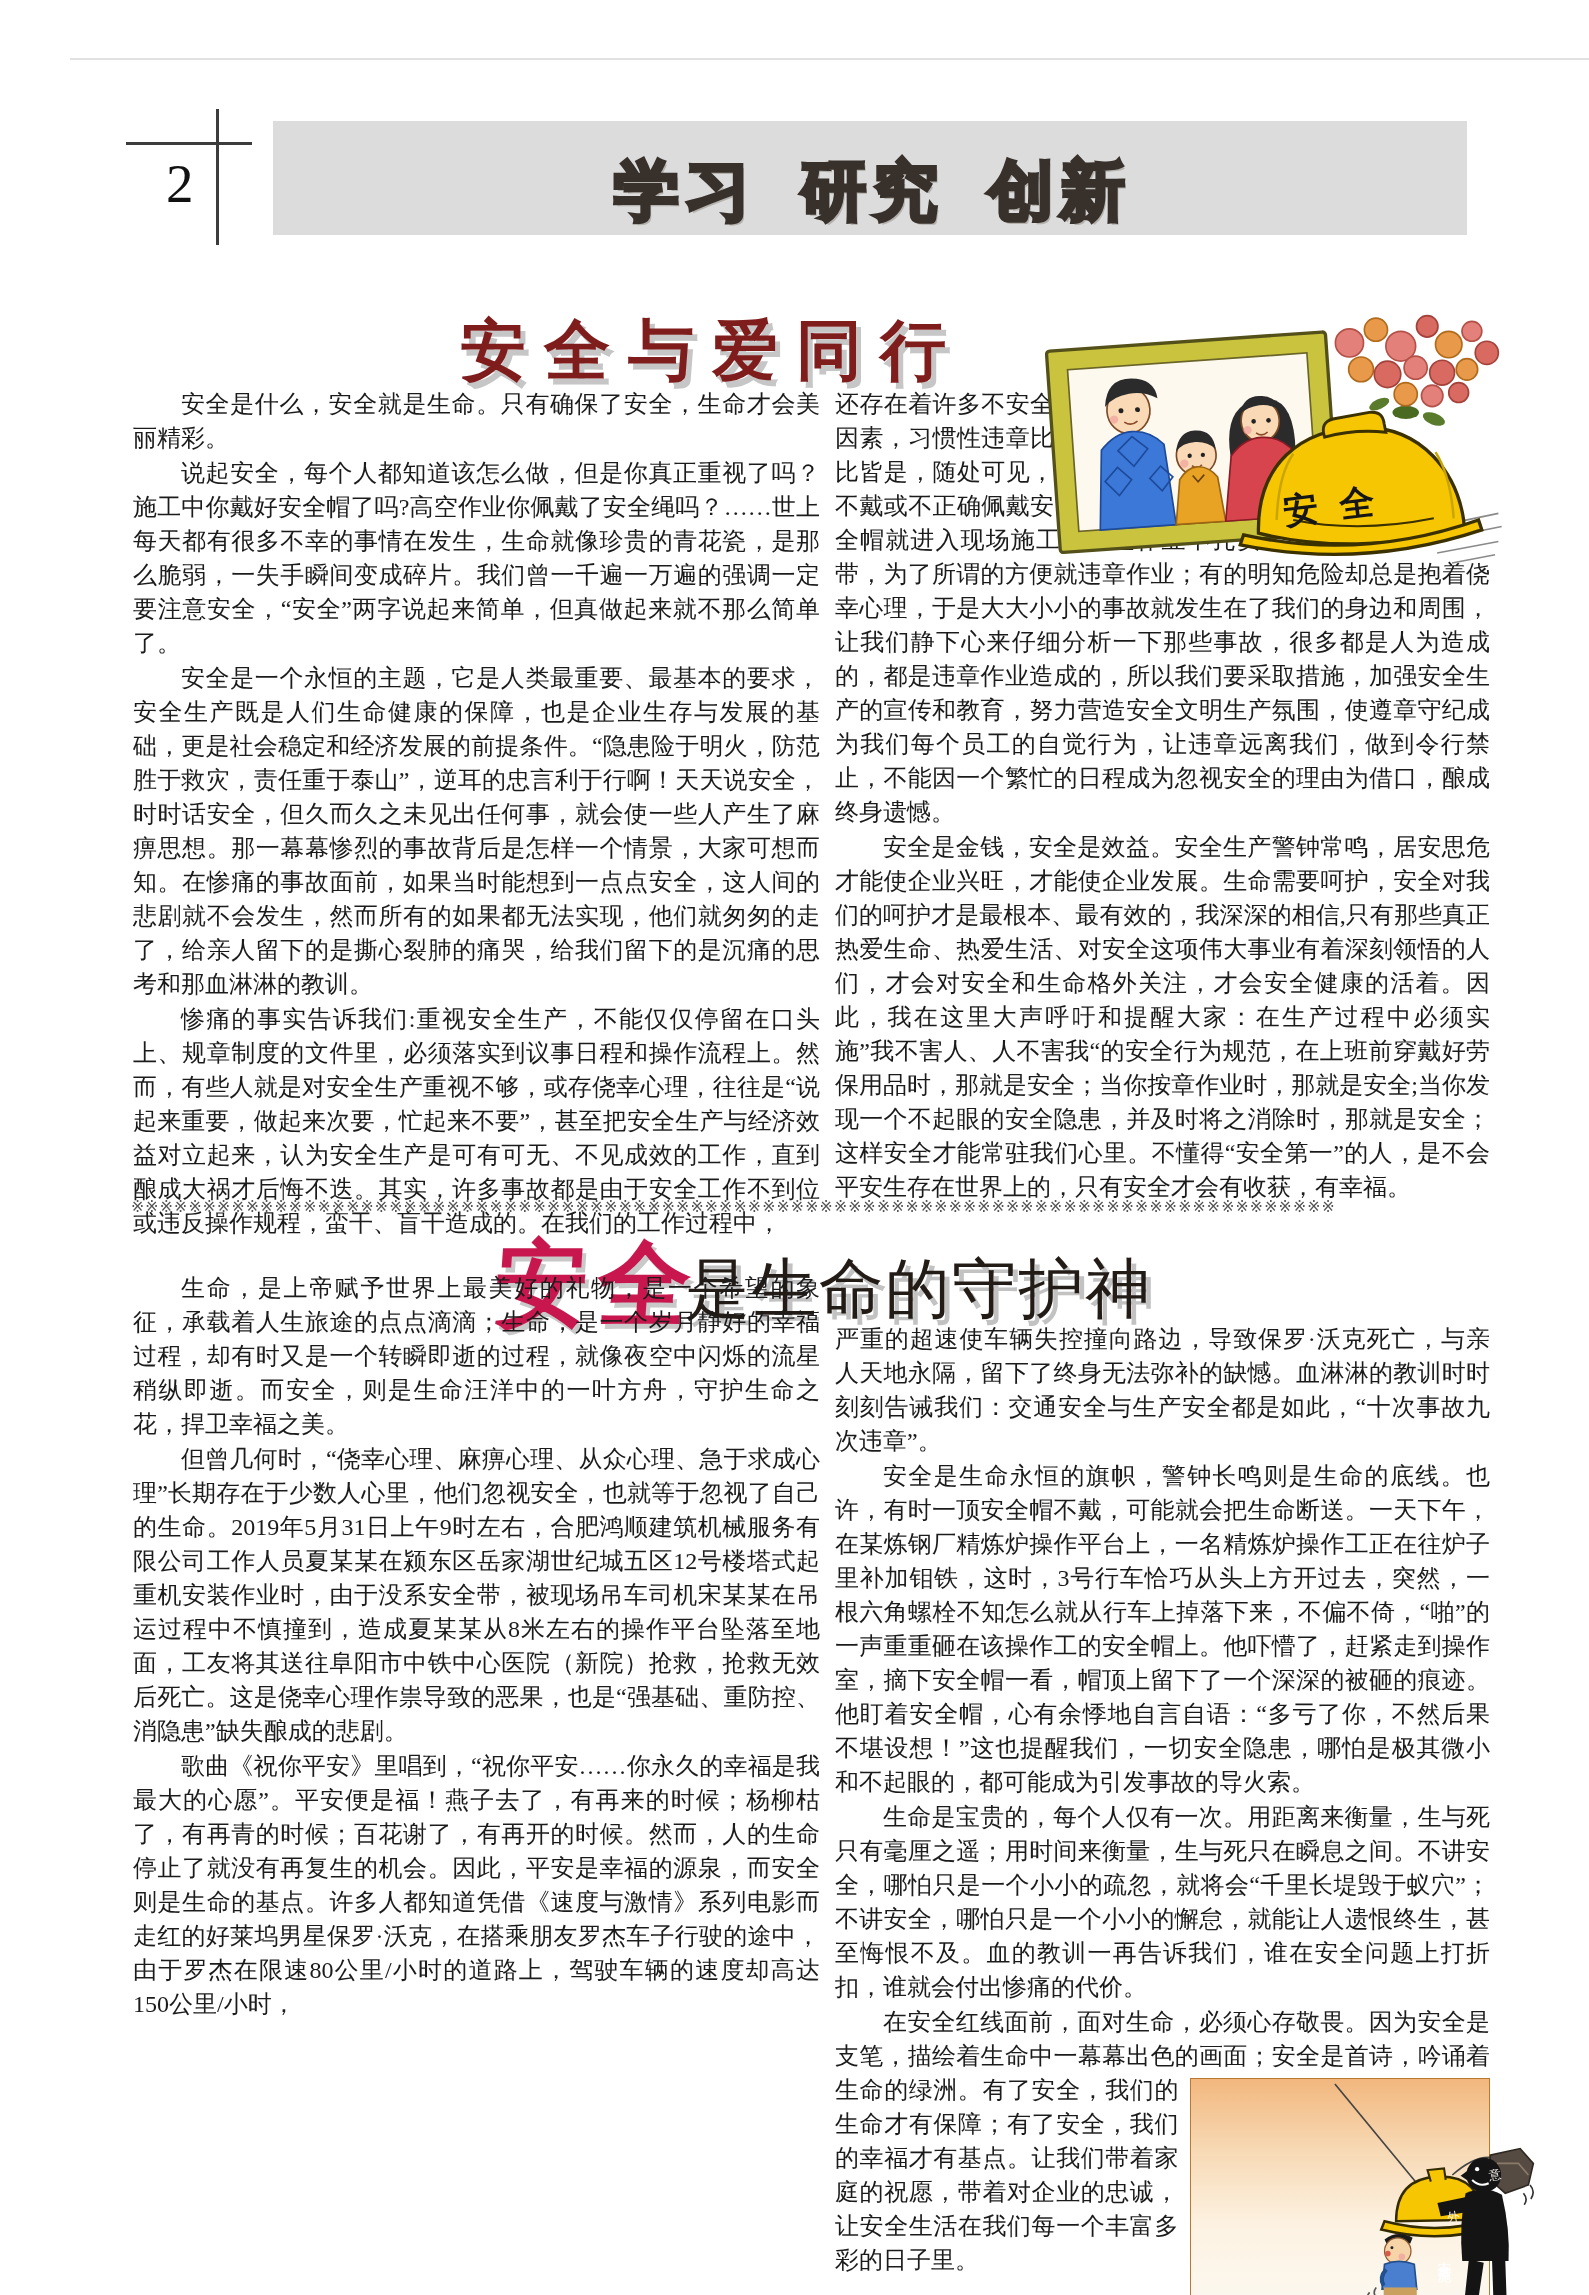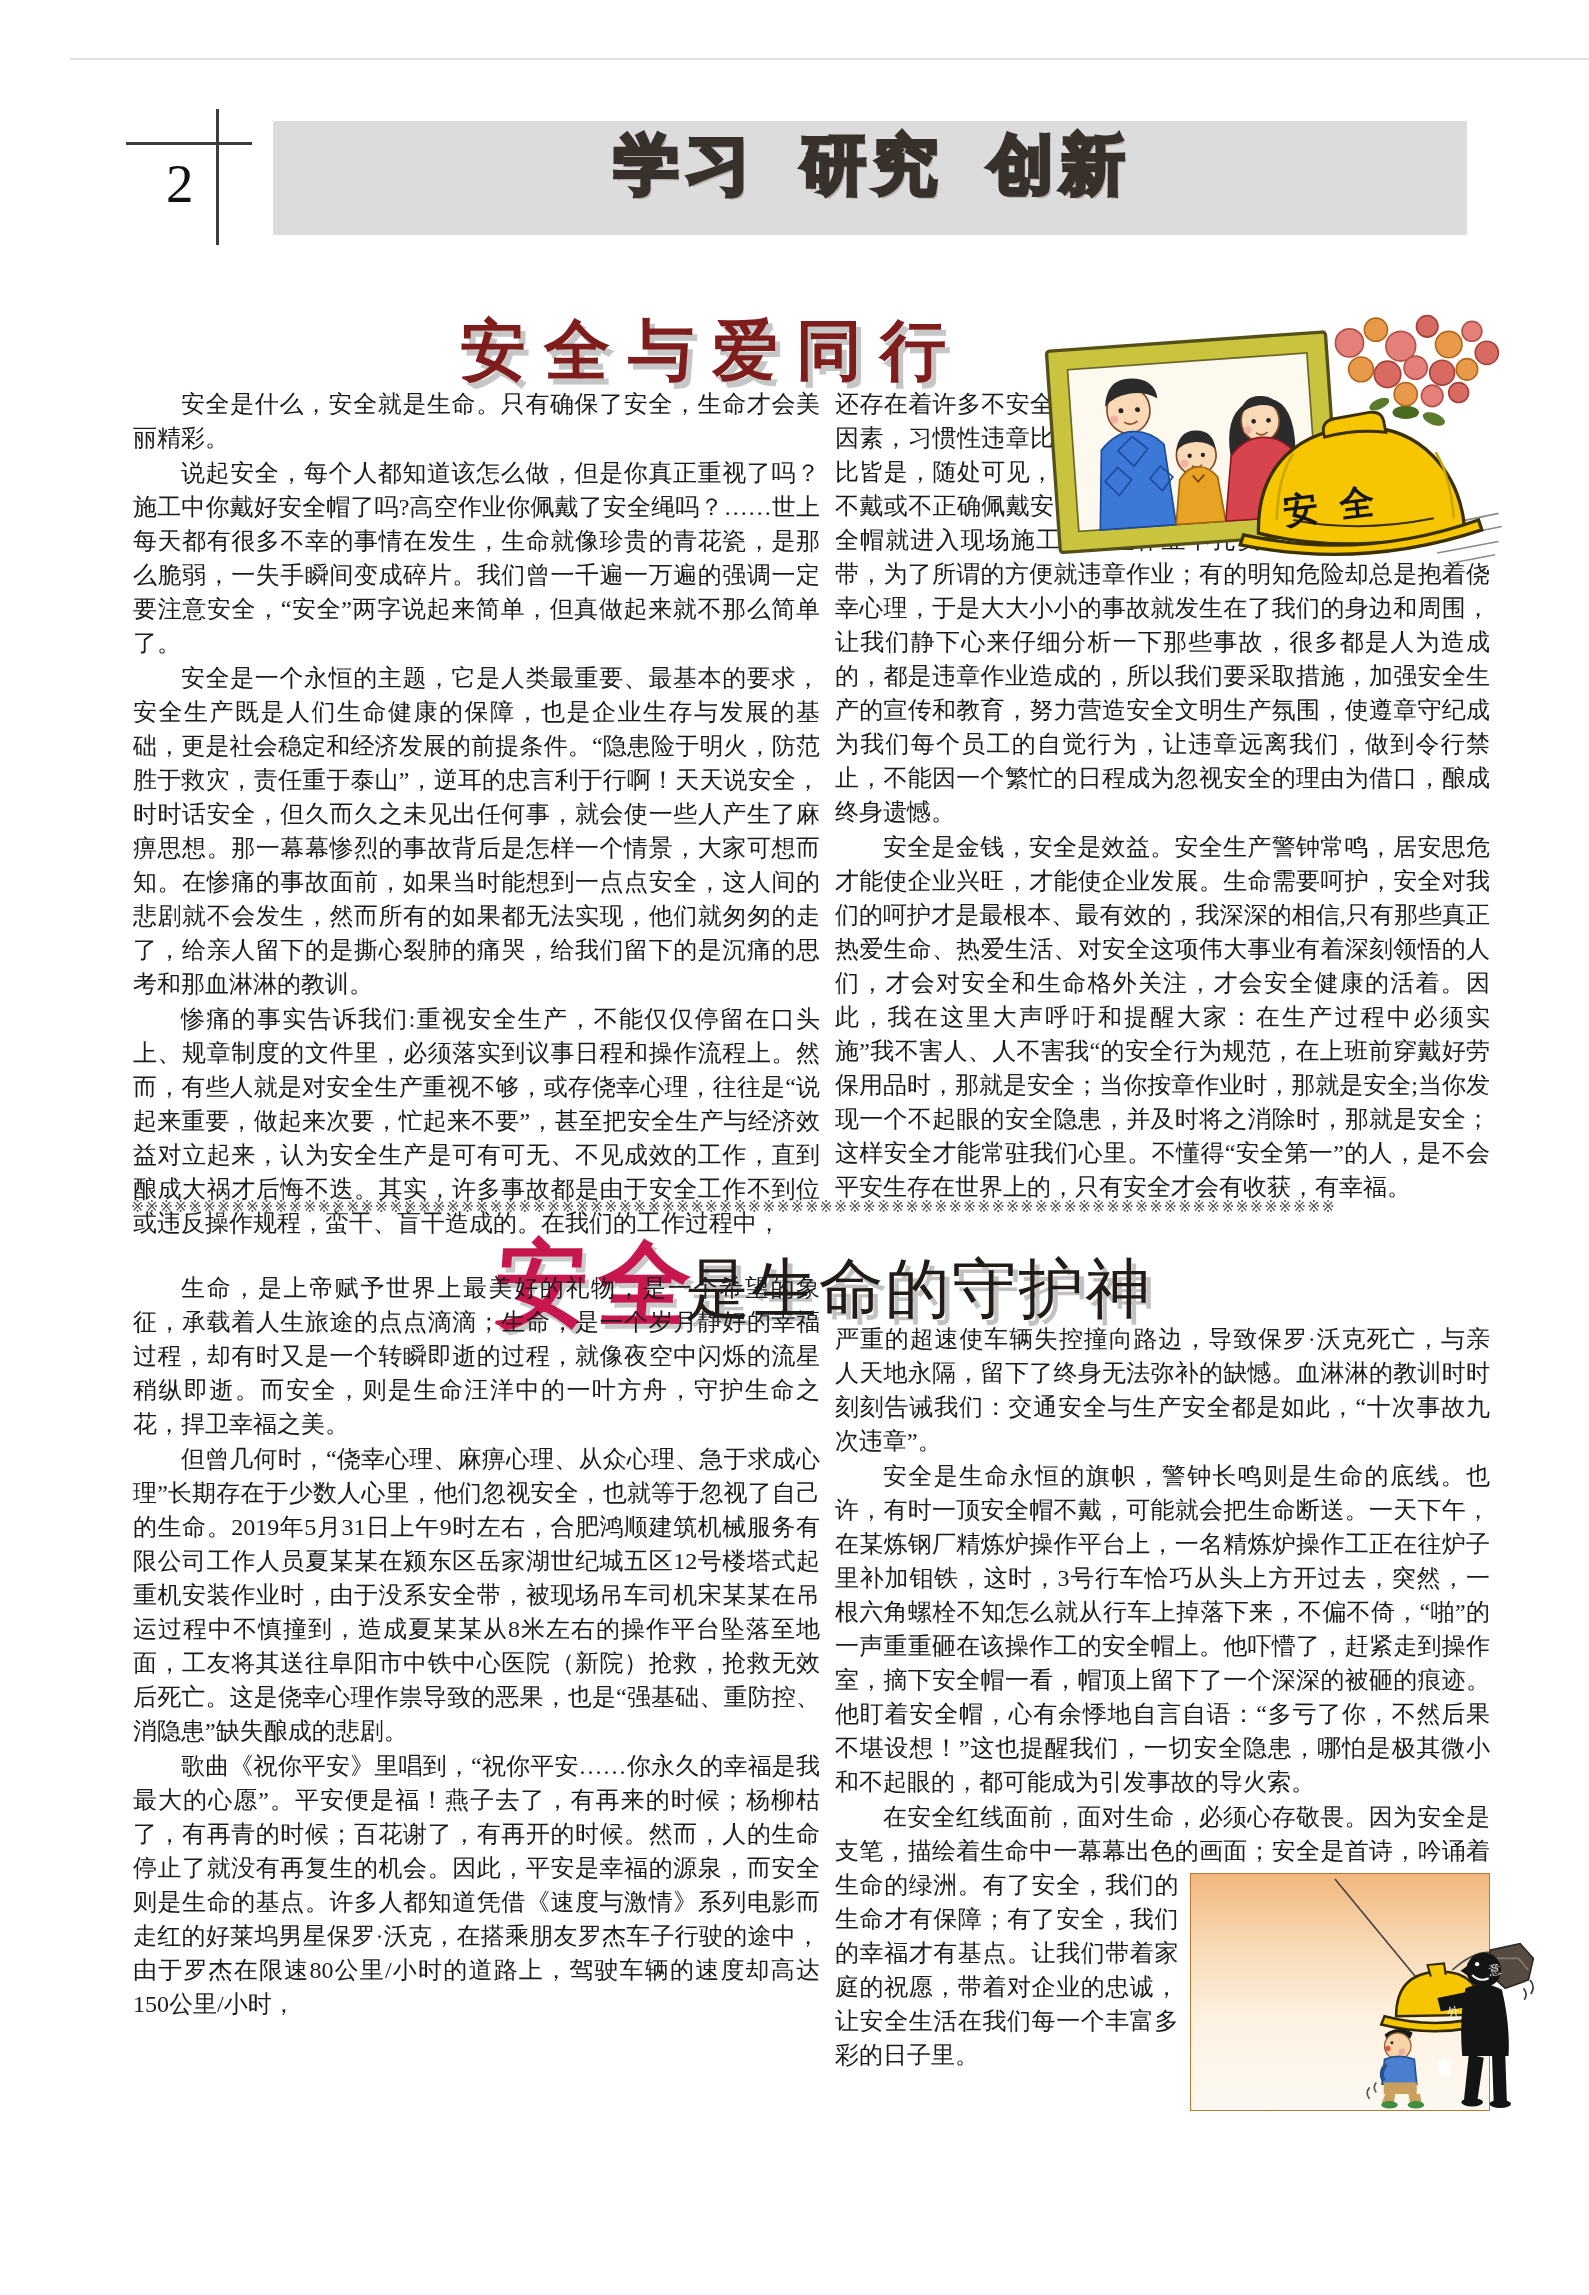--- a/index.html
+++ b/index.html
@@ -5,21 +5,21 @@
   html,body{margin:0;padding:0;background:#fff;}
   .page{position:relative;width:1589px;height:2295px;background:#ffffff;overflow:hidden;
         font-family:"Liberation Serif","DejaVu Serif",serif;color:#1b1b1b;}
   .topline{position:absolute;left:70px;top:58px;width:1520px;height:1.7px;background:#e2e2e2;}
   
   .reg-v{position:absolute;left:216px;top:109px;width:2.5px;height:136px;background:#3c3c3c;}
   .reg-h{position:absolute;left:126px;top:142px;width:126px;height:2.5px;background:#3c3c3c;}
   .page-num{position:absolute;left:166px;top:152px;font-size:55px;font-family:"Liberation Serif",serif;color:#111;}
   
   .banner{position:absolute;left:273px;top:121px;width:1194px;height:114px;background:#dcdcdc;
-          display:flex;align-items:flex-start;padding-left:341px;box-sizing:border-box;}
+          display:flex;align-items:flex-end;padding-left:341px;box-sizing:border-box;}
   .banner span{font-family:"Liberation Sans","DejaVu Sans",sans-serif;font-weight:bold;font-size:65px;
           color:#ffffff;letter-spacing:6.6px;-webkit-text-stroke:3.7px #37302b;
           text-shadow:2.5px 3.3px 0 #b5b1ad;}
   .banner span + span{margin-left:44px;font-family:Liberation Mono, monospace;}
   
   .t1{position:absolute;left:348px;top:306px;width:728px;text-align:center;font-size:66px;font-weight:bold;
       color:#7f1d1d;letter-spacing:18px;text-shadow:5px 5.8px 0 #c6c6c6;font-family:"Liberation Serif",serif;white-space:nowrap;}
   
   .col{position:absolute;font-size:24px;line-height:34px;text-align:justify;color:#1b1b1b;}
   .col p{margin:1px;text-indent:2em;}
@@ -162,20 +162,21 @@
 
   <div class="col a2l">
     <p>生命，是上帝赋予世界上最美好的礼物，是一个希望的象征，承载着人生旅途的点点滴滴；生命，是一个岁月静好的幸福过程，却有时又是一个转瞬即逝的过程，就像夜空中闪烁的流星稍纵即逝。而安全，则是生命汪洋中的一叶方舟，守护生命之花，捍卫幸福之美。</p>
     <p>但曾几何时，“侥幸心理、麻痹心理、从众心理、急于求成心理”长期存在于少数人心里，他们忽视安全，也就等于忽视了自己的生命。2019年5月31日上午9时左右，合肥鸿顺建筑机械服务有限公司工作人员夏某某在颍东区岳家湖世纪城五区12号楼塔式起重机安装作业时，由于没系安全带，被现场吊车司机宋某某在吊运过程中不慎撞到，造成夏某某从8米左右的操作平台坠落至地面，工友将其送往阜阳市中铁中心医院（新院）抢救，抢救无效后死亡。这是侥幸心理作祟导致的恶果，也是“强基础、重防控、消隐患”缺失酿成的悲剧。</p>
     <p>歌曲《祝你平安》里唱到，“祝你平安……你永久的幸福是我最大的心愿”。平安便是福！燕子去了，有再来的时候；杨柳枯了，有再青的时候；百花谢了，有再开的时候。然而，人的生命停止了就没有再复生的机会。因此，平安是幸福的源泉，而安全则是生命的基点。许多人都知道凭借《速度与激情》系列电影而走红的好莱坞男星保罗·沃克，在搭乘朋友罗杰车子行驶的途中，由于罗杰在限速80公里/小时的道路上，驾驶车辆的速度却高达150公里/小时，</p>
   </div>
 
   <div class="col a2r">
     <p class="cont">严重的超速使车辆失控撞向路边，导致保罗·沃克死亡，与亲人天地永隔，留下了终身无法弥补的缺憾。血淋淋的教训时时刻刻告诫我们：交通安全与生产安全都是如此，“十次事故九次违章”。</p>
     <p>安全是生命永恒的旗帜，警钟长鸣则是生命的底线。也许，有时一顶安全帽不戴，可能就会把生命断送。一天下午，在某炼钢厂精炼炉操作平台上，一名精炼炉操作工正在往炉子里补加钼铁，这时，3号行车恰巧从头上方开过去，突然，一根六角螺栓不知怎么就从行车上掉落下来，不偏不倚，“啪”的一声重重砸在该操作工的安全帽上。他吓懵了，赶紧走到操作室，摘下安全帽一看，帽顶上留下了一个深深的被砸的痕迹。他盯着安全帽，心有余悸地自言自语：“多亏了你，不然后果不堪设想！”这也提醒我们，一切安全隐患，哪怕是极其微小和不起眼的，都可能成为引发事故的导火索。</p>
+    <p>生命是宝贵的，每个人仅有一次。用距离来衡量，生与死只有毫厘之遥；用时间来衡量，生与死只在瞬息之间。不讲安全，哪怕只是一个小小的疏忽，就将会“千里长堤毁于蚁穴”；不讲安全，哪怕只是一个小小的懈怠，就能让人遗恨终生，甚至悔恨不及。血的教训一再告诉我们，谁在安全问题上打折扣，谁就会付出惨痛的代价。</p>
     <p><span>在安全红线面前，面对生命，必须心存敬畏。因为安全是支笔，描绘着生命中一幕幕出色的画面；安全是首诗，吟诵着生命的</span><span class="cartoon">
         <svg width="296" height="235" viewBox="0 0 358 284">
           <line x1="116" y1="6" x2="230" y2="144" stroke="#444" stroke-width="2"></line>
           <path d="M258 116 Q296 82 324 102" fill="none" stroke="#444" stroke-width="2"></path>
 
           <g>
             <path d="M304 92 l36 -8 l16 18 l-6 26 l-28 10 l-20 -18 z" fill="#564b42" stroke="#2e2822" stroke-width="2"></path>
             <path d="M312 102 l26 0 l12 14" fill="none" stroke="#8a7a6a" stroke-width="2"></path>
             <path d="M352 128 q7 8 1 17 M344 138 q6 7 1 14" fill="none" stroke="#333" stroke-width="2"></path>
           </g>

